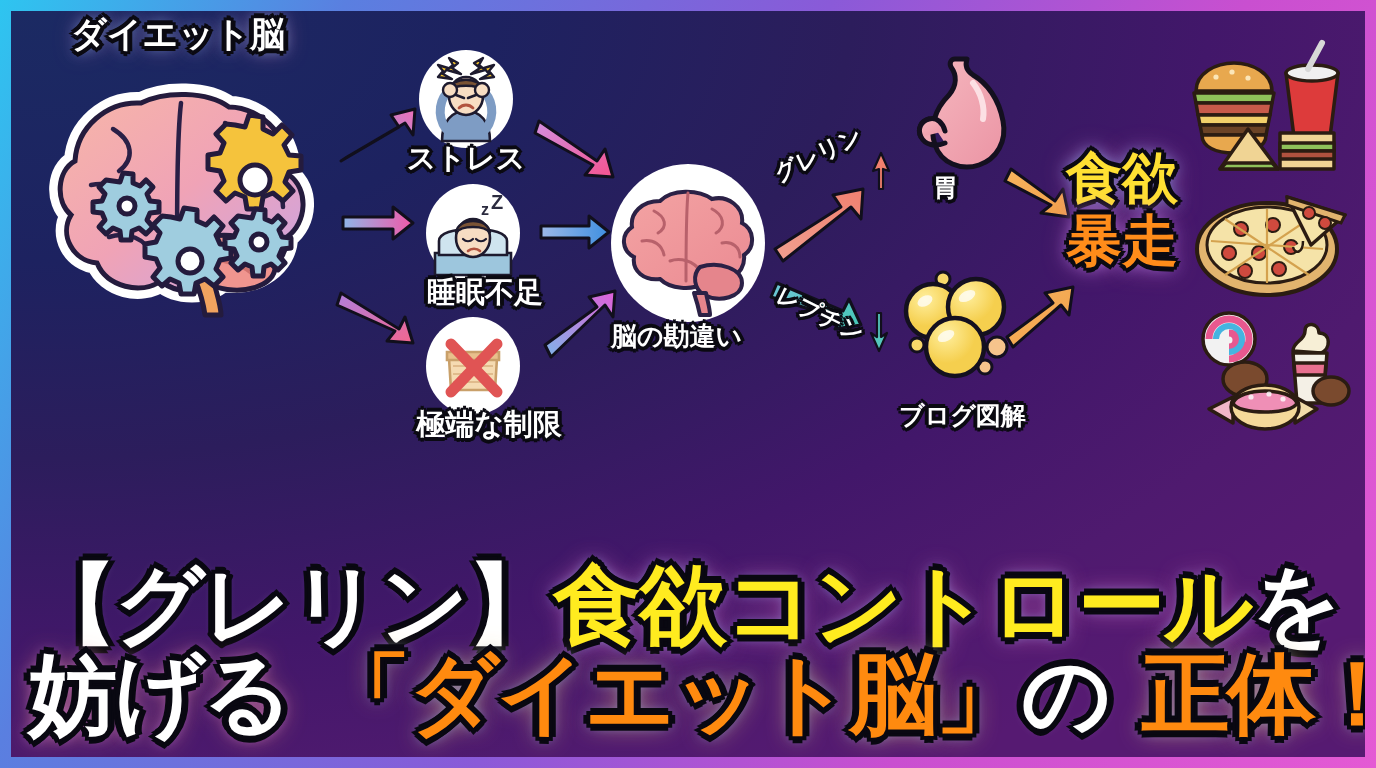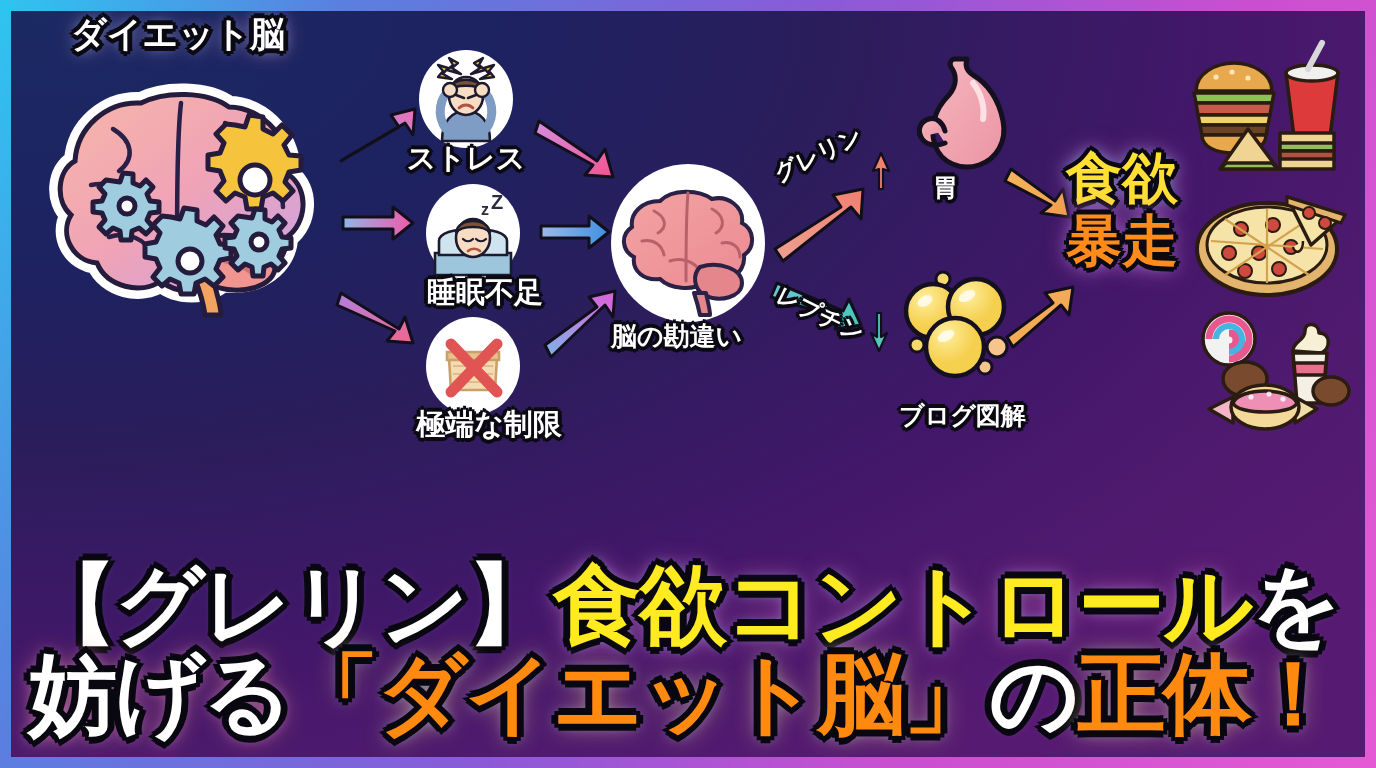--- a/index.html
+++ b/index.html
@@ -109,20 +109,21 @@
       -4px -4px 0 #090811,4px -4px 0 #090811,-4px 4px 0 #090811,4px 4px 0 #090811,
       -7px 0 0 #090811,7px 0 0 #090811,0 -7px 0 #090811,0 7px 0 #090811,
       0 0 13px rgba(120,190,255,.95),0 0 24px rgba(240,120,200,.9);
   }
   .to{ 
     color:#ff8a0f;
     text-shadow:
       -4px -4px 0 #090811,4px -4px 0 #090811,-4px 4px 0 #090811,4px 4px 0 #090811,
       -7px 0 0 #090811,7px 0 0 #090811,0 -7px 0 #090811,0 7px 0 #090811,
       0 0 13px rgba(120,190,255,.95),0 0 24px rgba(250,200,120,.9);
+    margin-left: 32px;
   }
   .tw.glow{
     text-shadow:
       -4px -4px 0 #090811,4px -4px 0 #090811,-4px 4px 0 #090811,4px 4px 0 #090811,
       -7px 0 0 #090811,7px 0 0 #090811,0 -7px 0 #090811,0 7px 0 #090811,
       0 0 13px rgba(200,130,255,.95),0 0 24px rgba(250,150,120,.85);
   }
 
   svg{display:block;overflow:visible;}
   .fimg{position:absolute;}

